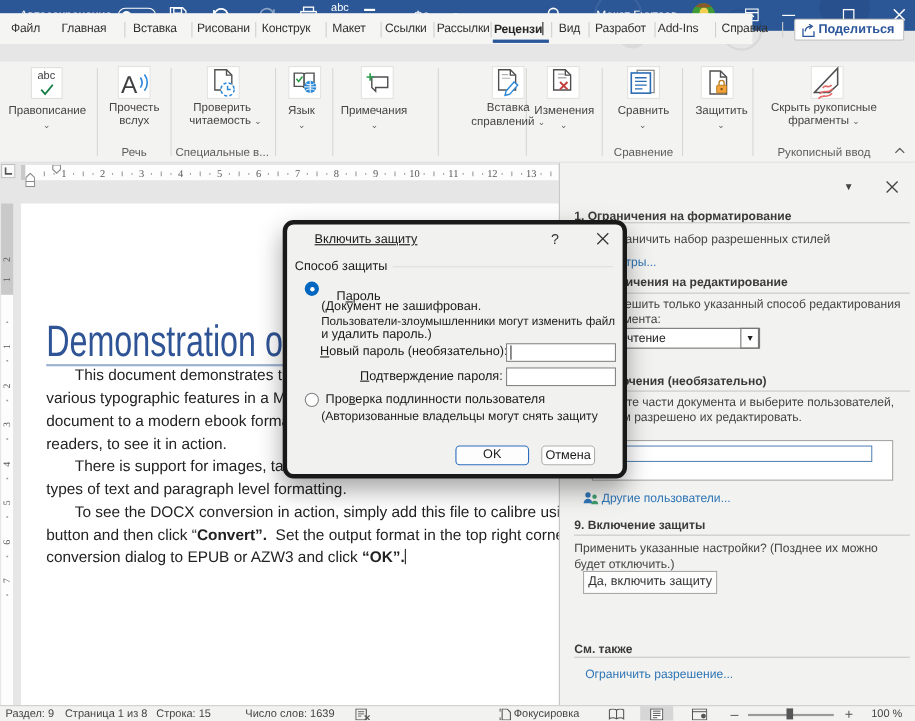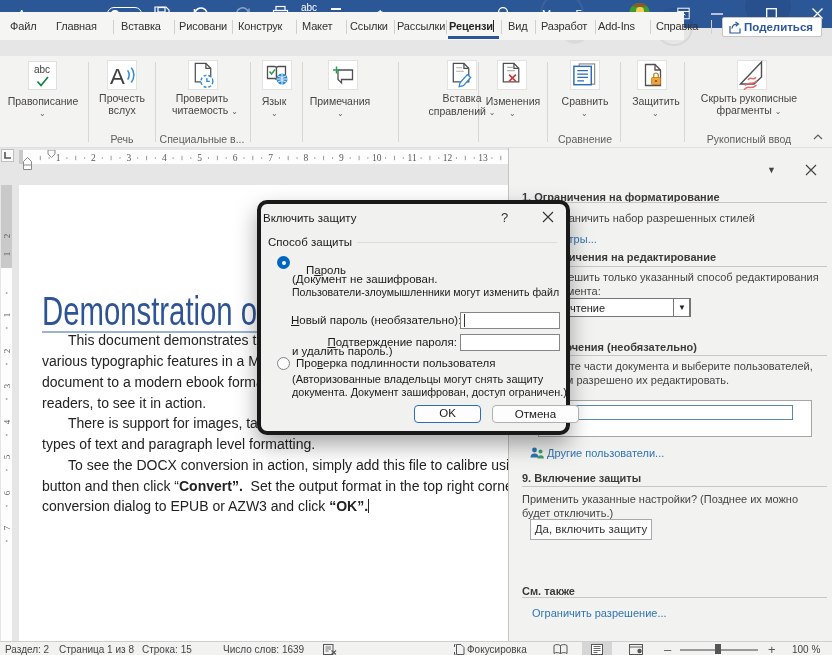--- a/index.html
+++ b/index.html
@@ -368,49 +368,48 @@
   <div class="phead" style="left:13px;top:324px;">9. Включение защиты</div>
   <div class="pline" style="top:338px;"></div>
   <div class="ptext" style="left:13px;top:345px;text-align:right;">Применить указанные настройки? (Позднее их можно</div>
   <div class="ptext" style="left:13px;top:359px;">будет отключить.)</div>
   <div class="abs" style="left:21px;top:371px;width:122px;height:21px;background:#fdfdfd;border:1px solid #a9a9a9;text-align:center;font-size:11.5px;color:#333;line-height:19px;">Да, включить защиту</div>
   <div class="phead" style="left:13px;top:437px;">См. также</div>
   <div class="pline" style="top:449px;"></div>
   <div class="plink" style="left:23px;top:459px;">Ограничить разрешение...</div>
 </div>
 <div id="dialog">
-  <div class="dtx" style="left:2px;top:8px;">Включить защиту</div>
+  <div class="dtx" style="left:25px;top:8px;text-decoration:underline;">Включить защиту</div>
   <div class="dtx" style="left:240px;top:6px;font-size:13px;color:#333;">?</div>
   <svg class="abs" style="left:281px;top:7px;" width="12" height="12" viewBox="0 0 12 12">
       <path d="M1 1 L11 11 M11 1 L1 11" stroke="#333" stroke-width="1.1"></path>
     </svg>
   <div class="dtx" style="left:7px;top:32px;">Способ защиты</div>
   <div class="abs" style="left:96px;top:38px;width:200px;height:1px;background:#dcdcdc;"></div>
 
   <div class="abs" style="left:16px;top:52px;width:13px;height:13px;border-radius:50%;background:#0067c0;"></div>
   <div class="abs" style="left:20.5px;top:56.5px;width:4px;height:4px;border-radius:50%;background:#fff;"></div>
   <div class="dtx" style="left:35px;top:60px;margin-left:10px;">П<span style="text-decoration:underline;">а</span>роль</div>
   <div class="dtx" style="left:31px;top:69px;">(Документ не зашифрован.</div>
   <div class="dtx" style="left:31px;top:82px;font-size:10.6px;">Пользователи-злоумышленники могут изменить файл</div>
-  <div class="dtx" style="left:31px;top:93.5px;margin-top:47px;">и удалить пароль.)</div>
+  <div class="dtx" style="left:31px;top:93.5px;">и удалить пароль.)</div>
   <div class="dtx" style="left:30px;top:110px;width:166px;text-align:right;"><span style="text-decoration:underline;">Н</span>овый пароль (необязательно):</div>
   <div class="dinput" style="left:199px;top:108px;"></div>
   <div class="abs" style="left:203px;top:110px;width:1px;height:13px;background:#333;"></div>
   <div class="dtx" style="left:30px;top:132px;width:166px;text-align:right;"><span style="text-decoration:underline;">П</span>одтверждение пароля:</div>
   <div class="dinput" style="left:199px;top:130px;"></div>
 
   <div class="abs" style="left:16px;top:153px;width:13px;height:13px;border-radius:50%;background:#fdfdfd;border:1px solid #838383;"></div>
   <div class="dtx" style="left:35px;top:153px;">Про<span style="text-decoration:underline;">в</span>ерка подлинности пользователя</div>
   <div class="dtx" style="left:31px;top:169px;font-size:11px;">(Авторизованные владельцы могут снять защиту</div>
-  <div class="dtx" style="left:31px;top:181.5px;font-size:10.8px;">документа. Документ зашифрован, доступ ограничен.)</div>
   <div class="abs" style="left:153px;top:201px;width:67px;height:18px;background:#fdfdfd;border:1.5px solid #2c6cbe;border-radius:4px;text-align:center;font-size:11.5px;color:#1a1a1a;line-height:15px;">OK</div>
-  <div class="abs" style="left:231px;top:201px;width:87px;height:18px;background:#fdfdfd;border:1px solid #b0b0b0;border-radius:4px;text-align:center;font-size:11.5px;color:#1a1a1a;line-height:16px;">Отмена</div>
+  <div class="abs" style="left:231px;top:201px;width:49px;height:18px;background:#fdfdfd;border:1px solid #b0b0b0;border-radius:4px;text-align:center;font-size:11.5px;color:#1a1a1a;line-height:16px;">Отмена</div>
 </div>
 <div id="status">
-  <div class="stx" style="left:5px;">Раздел: 2</div>
+  <div class="stx" style="left:5px;">Раздел: 9</div>
   <div class="stx" style="left:59px;">Страница 1 из 8</div>
   <div class="stx" style="left:142px;">Строка: 15</div>
   <div class="stx" style="left:223px;">Число слов: 1639</div>
   <svg class="abs" style="left:323px;top:2px;" width="14" height="11" viewBox="0 0 14 11">
     <rect x="0.5" y="0.5" width="9.5" height="10" fill="none" stroke="#555" stroke-width="1"></rect>
     <path d="M2.5 3 h5.5 M2.5 5 h5.5 M2.5 7 h3" stroke="#555" stroke-width="0.8"></path>
     <path d="M8.5 6.5 l4.5 4 M13 6.5 l-4.5 4" stroke="#555" stroke-width="1.1"></path>
   </svg>
   <svg class="abs" style="left:454px;top:2px;" width="11" height="11" viewBox="0 0 11 11">
     <path d="M2.5 0.5 h4.5 l3 3 v7 h-7.5 z" fill="none" stroke="#555" stroke-width="1"></path>

